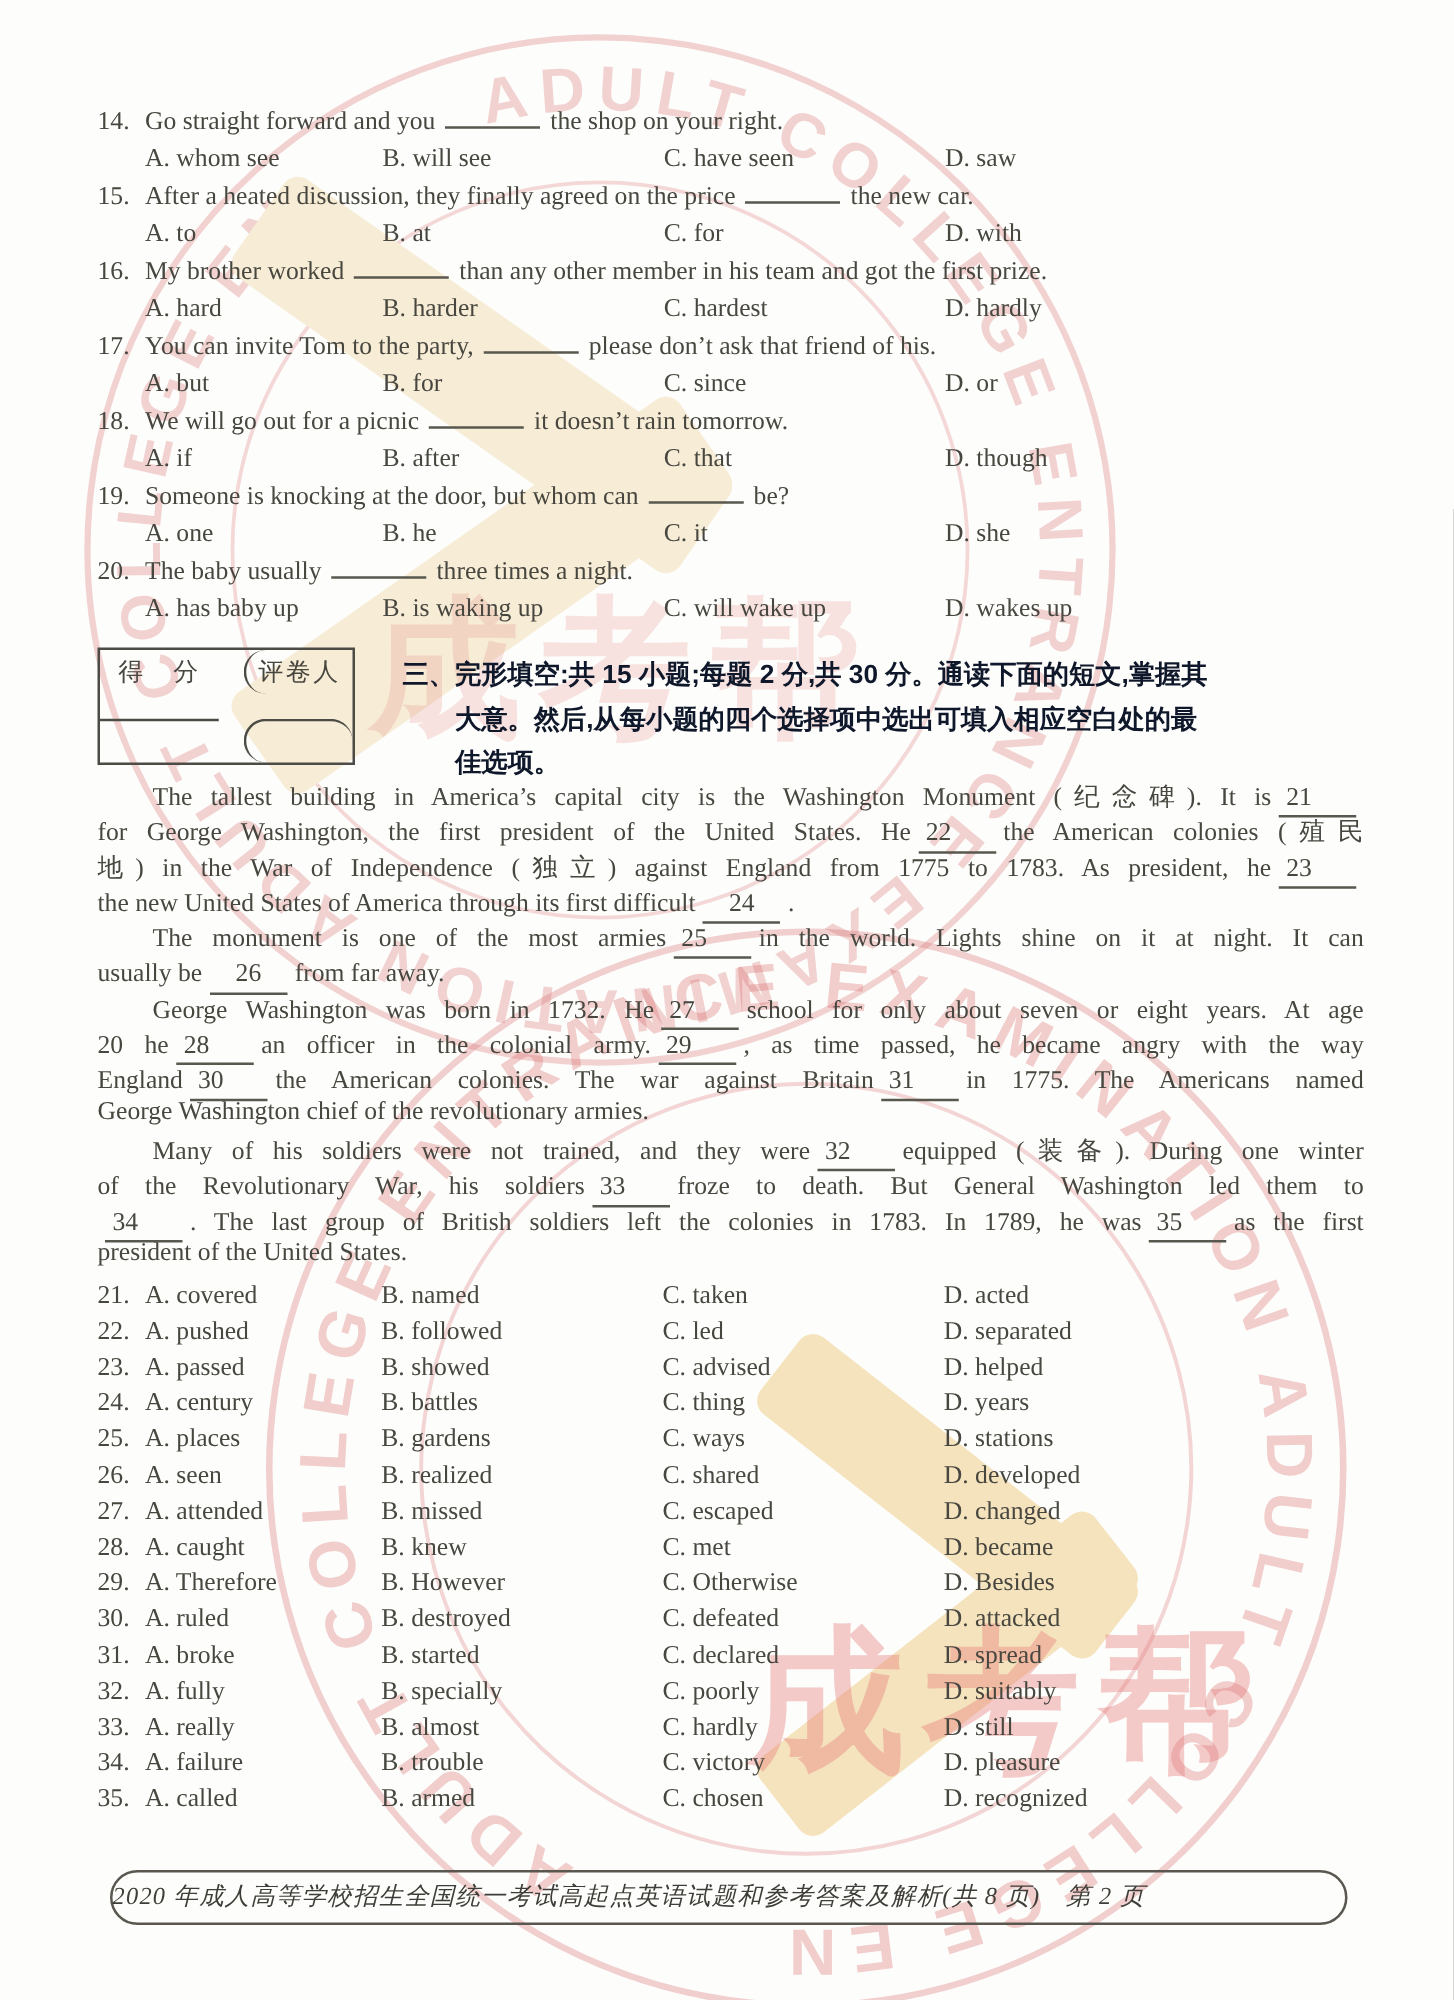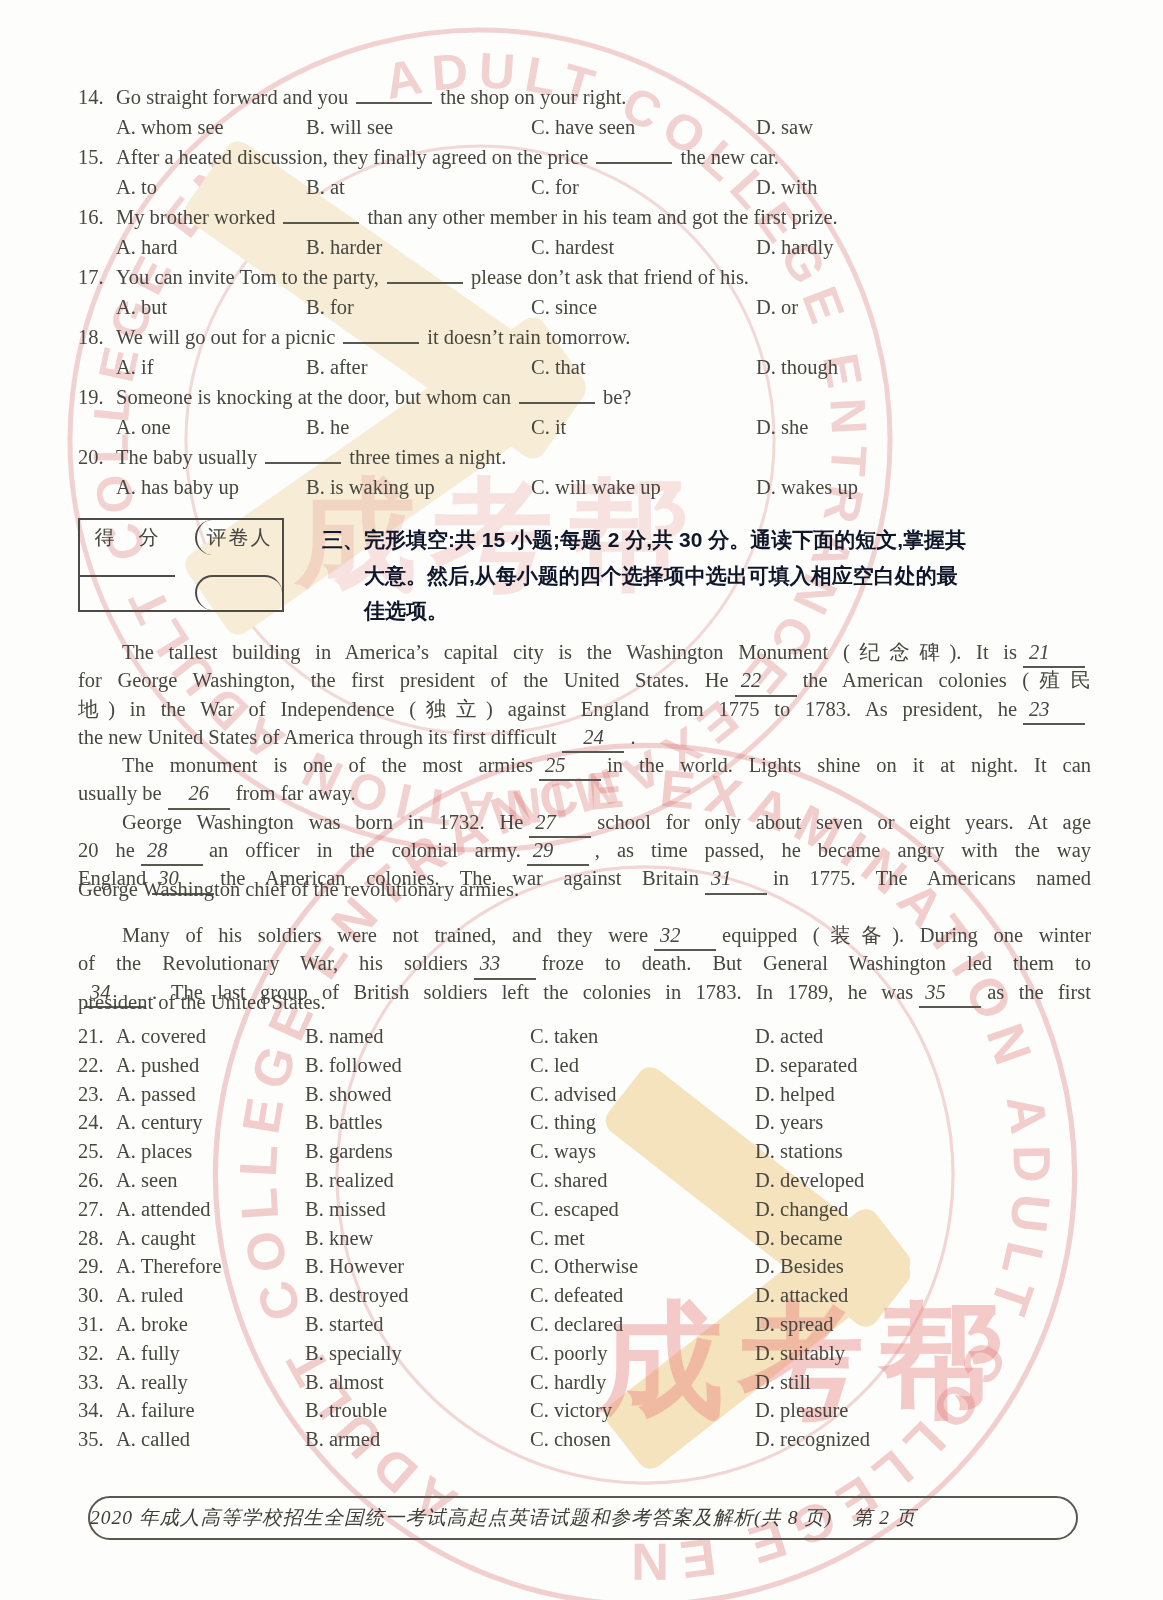--- a/index.html
+++ b/index.html
@@ -33,22 +33,22 @@
   .gc-tr,.gc-br{border-left:2px solid #4c4b45;border-radius:18px;}
   .gc-bl,.gc-br{border-top:2px solid #4c4b45;}
   .sec3{position:absolute;left:322px;top:522px;width:716px;font-family:"Liberation Sans",sans-serif;
         font-weight:700;font-size:21px;line-height:35.5px;color:#0f172a;}
   .sec3 .ind{padding-left:42px;}
   
   .passage{position:absolute;left:78px;top:620px;width:1013px;font-size:20.5px;}
   .p-line{height:28.3px;line-height:28.3px;}
   .p-line.just{text-align:justify;text-align-last:justify;}
   .p-line.ind{text-indent:44px;}
-  .p-blank{display:inline-block;min-width:50px;padding:0 6px;margin:18px 6px;text-align:center;
-           border-bottom:2px solid #59584f;text-indent:0;font-style:italic;}
+  .p-blank{display:inline-block;min-width:50px;padding:0 6px;margin:4px 6px;text-align:center;
+           border-bottom:2px solid #59584f;text-indent:0;}
   
   .cloze{position:absolute;left:78px;top:1022px;width:1013px;font-size:20.5px;}
   .c-row{display:grid;grid-template-columns:227px 225px 225px 1fr;height:28.8px;line-height:28.8px;
          white-space:nowrap;}
   .c-num{display:inline-block;width:38px;}
   
   .footer{position:absolute;left:88px;top:1496px;width:986px;height:40px;border:2px solid #59574f;
           border-radius:22px;line-height:40px;font-size:19.5px;color:#3e3d37;
           letter-spacing:1px;z-index:2;font-style:italic;}
 </style>

